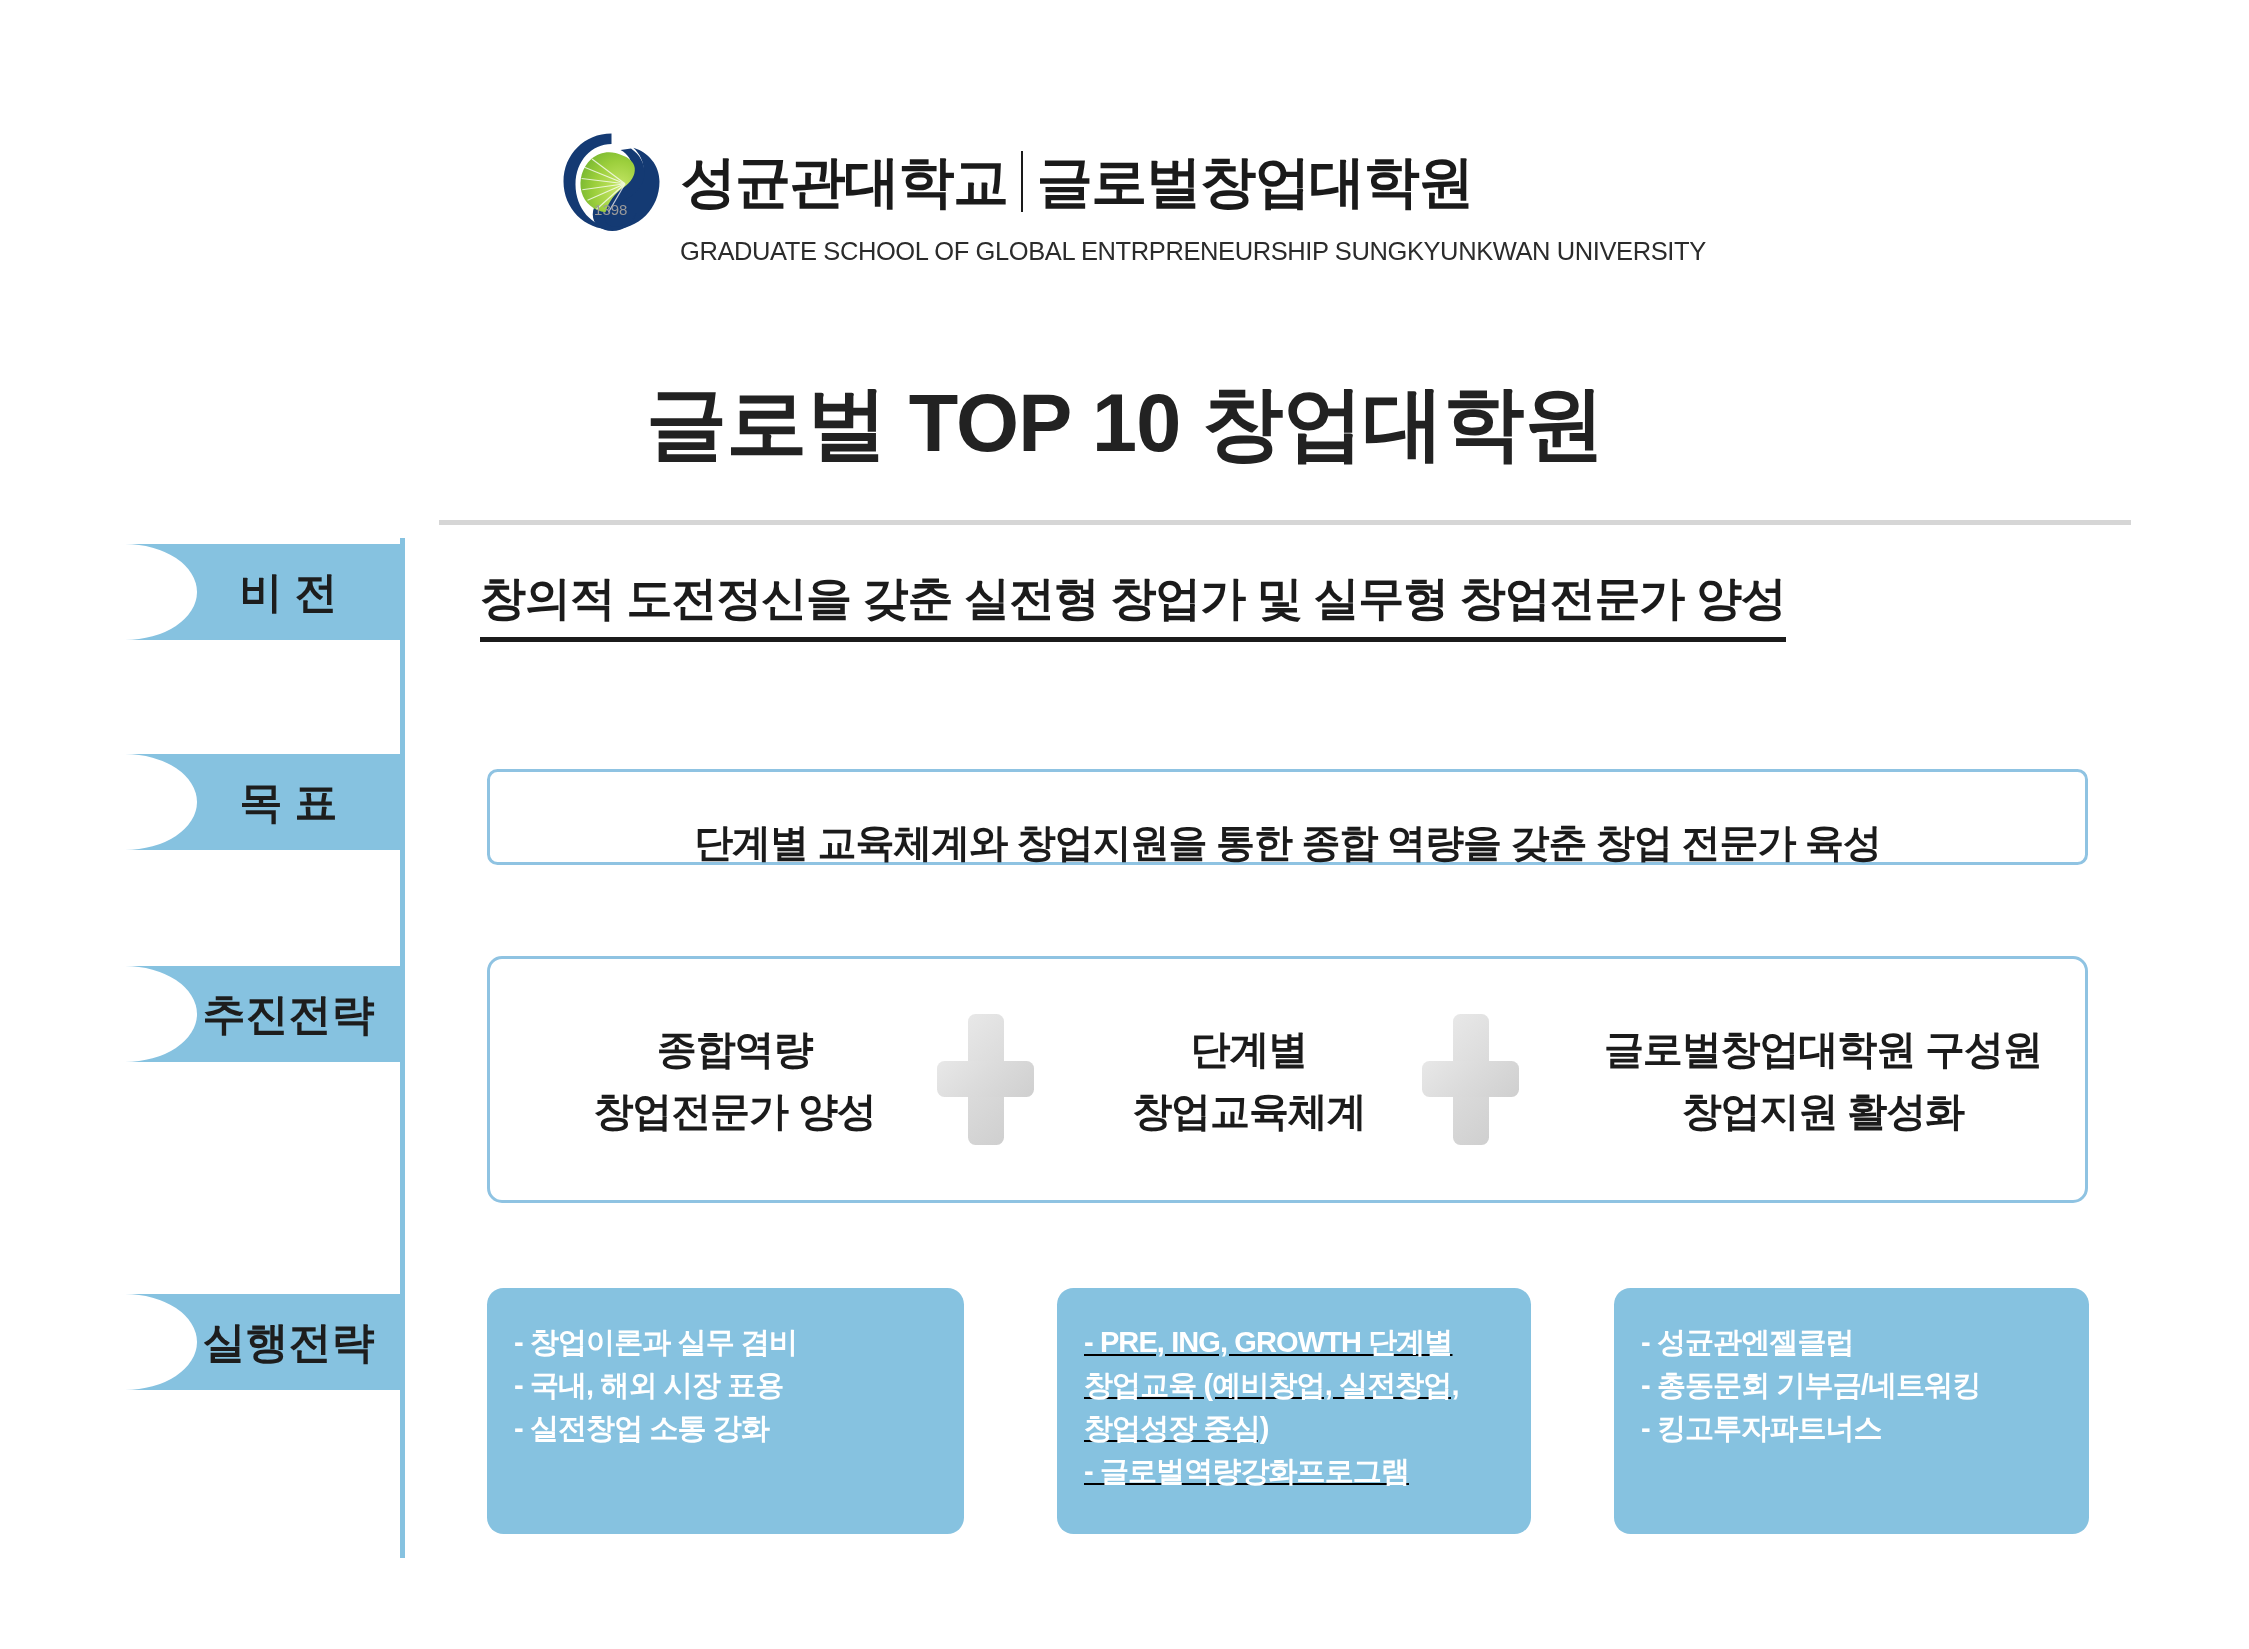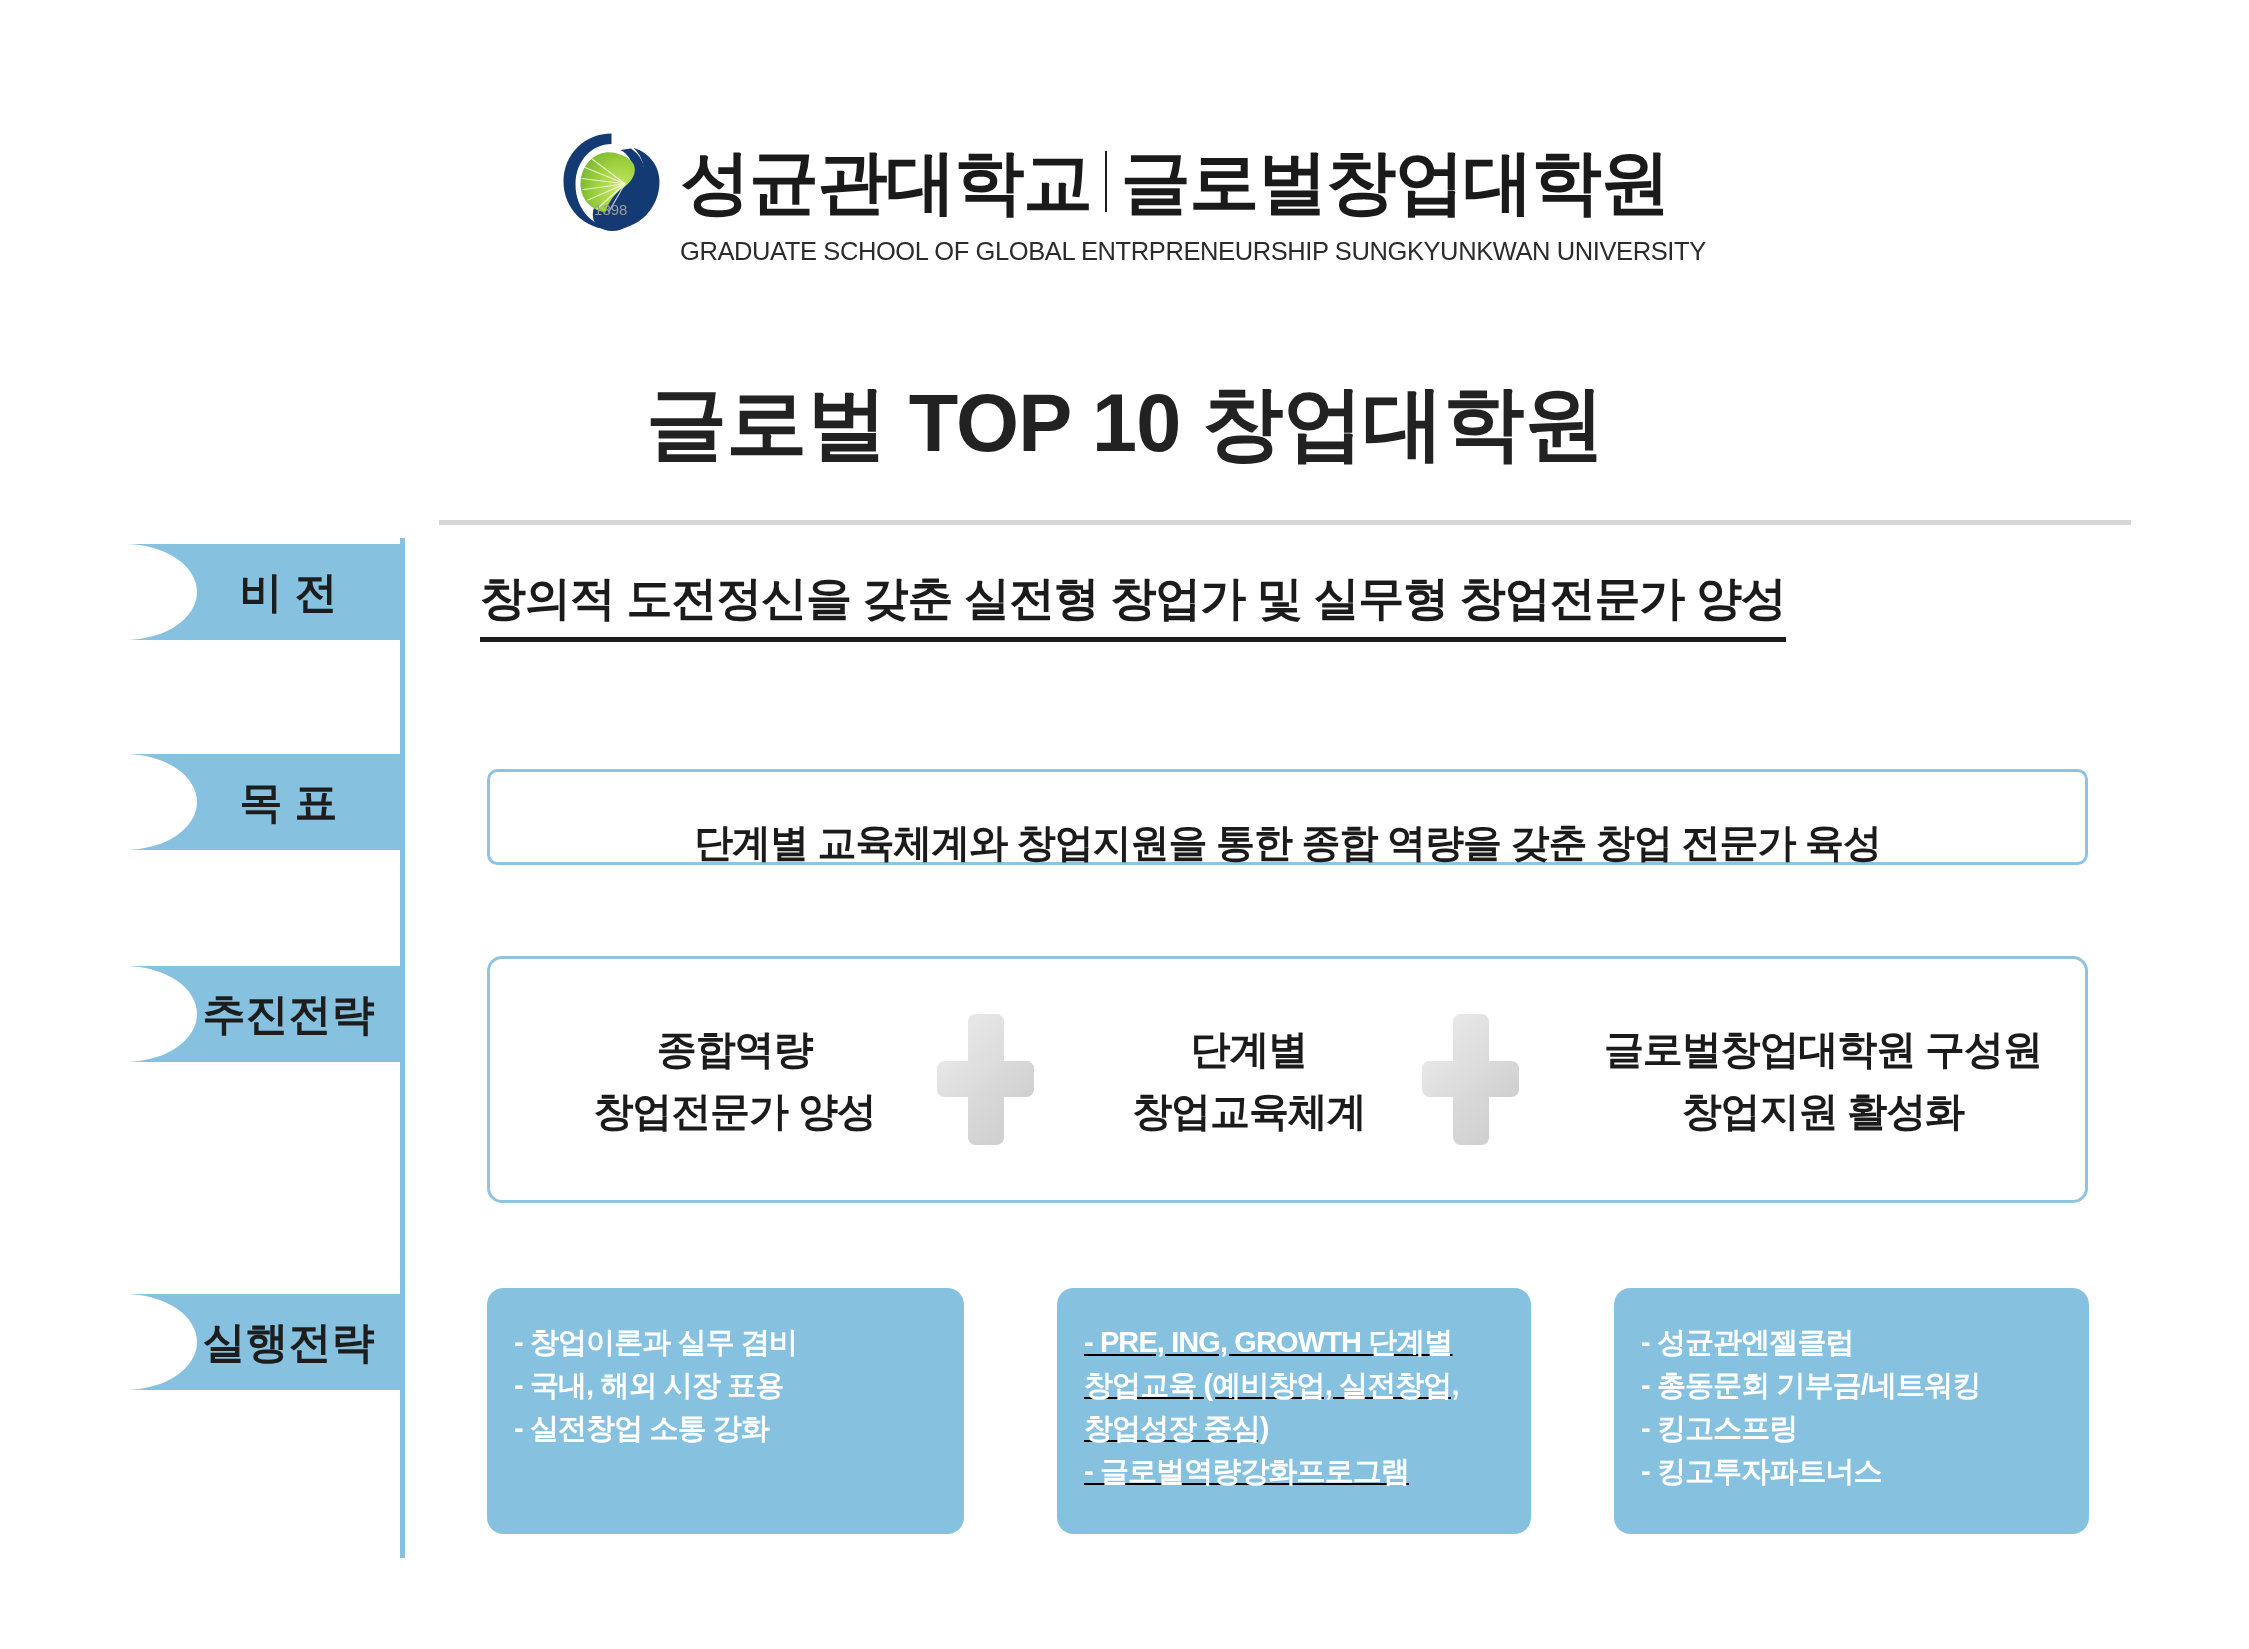--- a/index.html
+++ b/index.html
@@ -38,21 +38,21 @@
   #logo-mark {
     width: 105px;
     height: 105px;
     flex: 0 0 105px;
     position: relative;
   }
   #logo-wordmark {
     display: flex;
     align-items: center;
     gap: 13.5px;
-    font-size: 70px;
+    font-size: 56px;
     font-weight: 700;
     color: #1a1a1a;
     letter-spacing: -1.5px;
     white-space: nowrap;
     line-height: 1;
   }
   #logo-divider-bar {
     display: inline-block;
     width: 2.2px;
     height: 61px;
@@ -370,18 +370,17 @@
   <div class="action-box" id="action-box-2">
     <div class="action-line">- PRE, ING, GROWTH 단계별</div>
     <div class="action-line">창업교육 (예비창업, 실전창업,</div>
     <div class="action-line">창업성장 중심)</div>
     <div class="action-line">- 글로벌역량강화프로그램</div>
   </div>
 
   <div class="action-box" id="action-box-3">
     <div class="action-line">- 성균관엔젤클럽</div>
     <div class="action-line">- 총동문회 기부금/네트워킹</div>
-    <div class="action-line">- 킹고스프링</div>
     <div class="action-line">- 킹고투자파트너스</div>
   </div>
 
 </div>
 
 
 </body></html>

